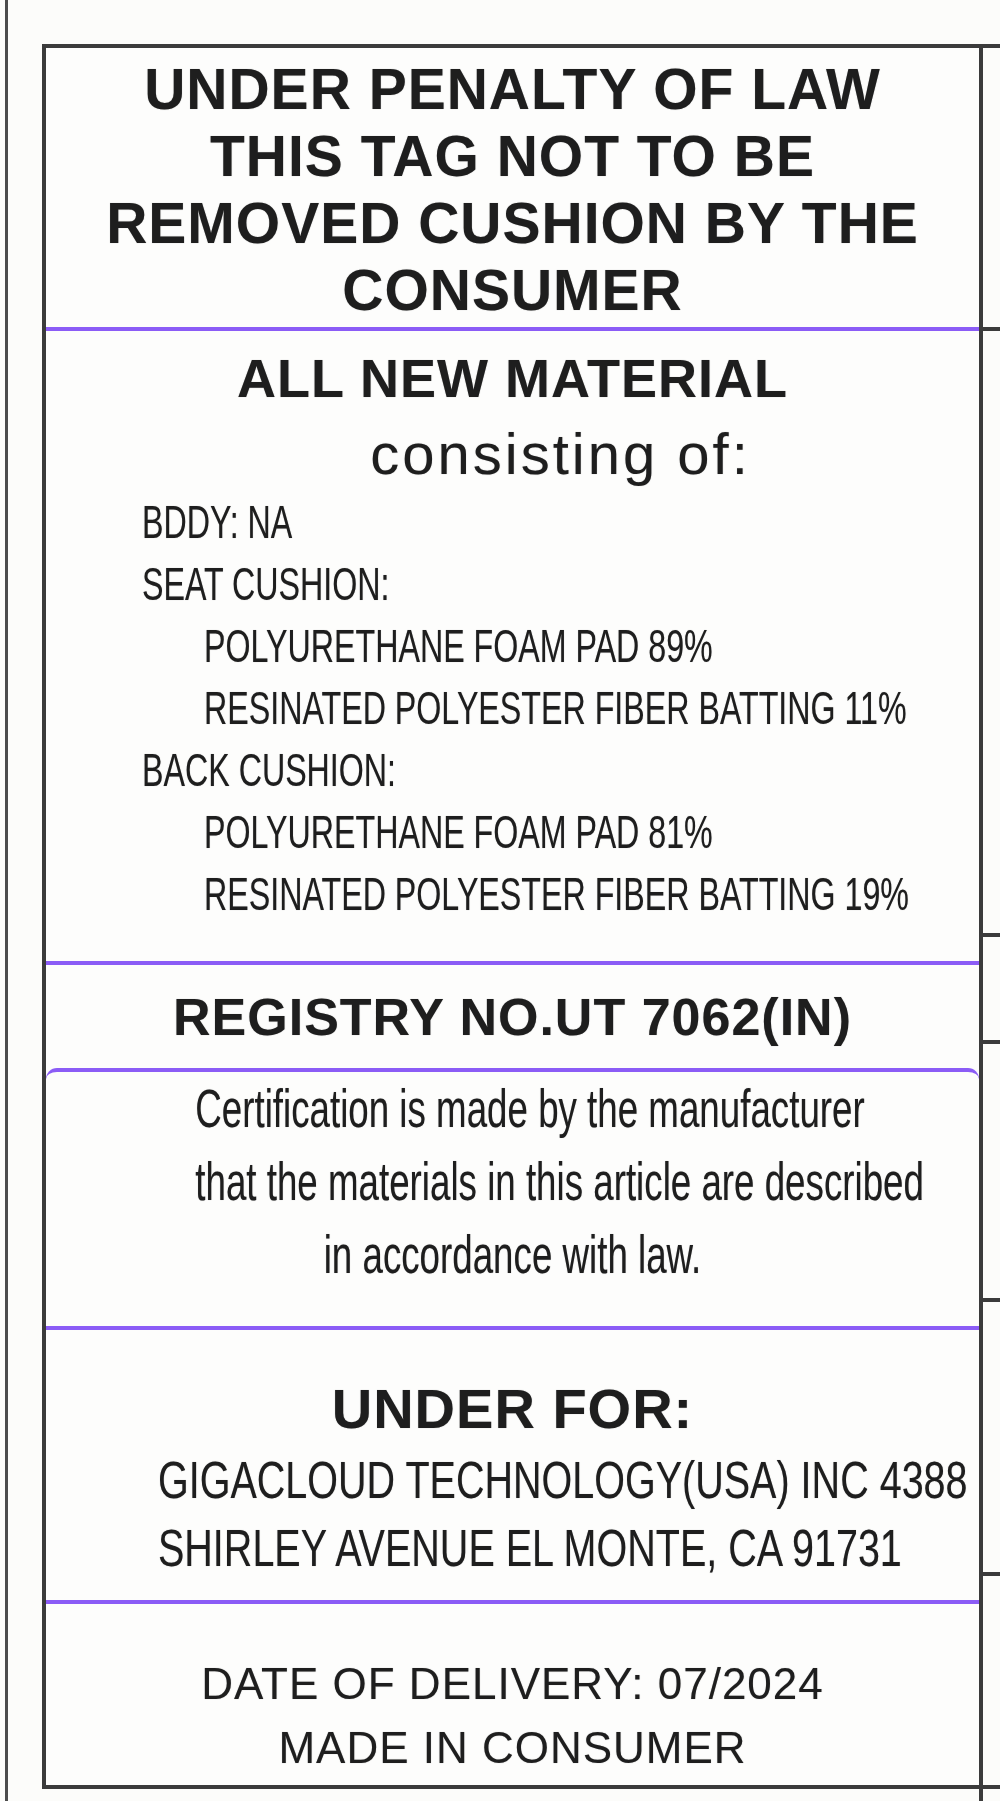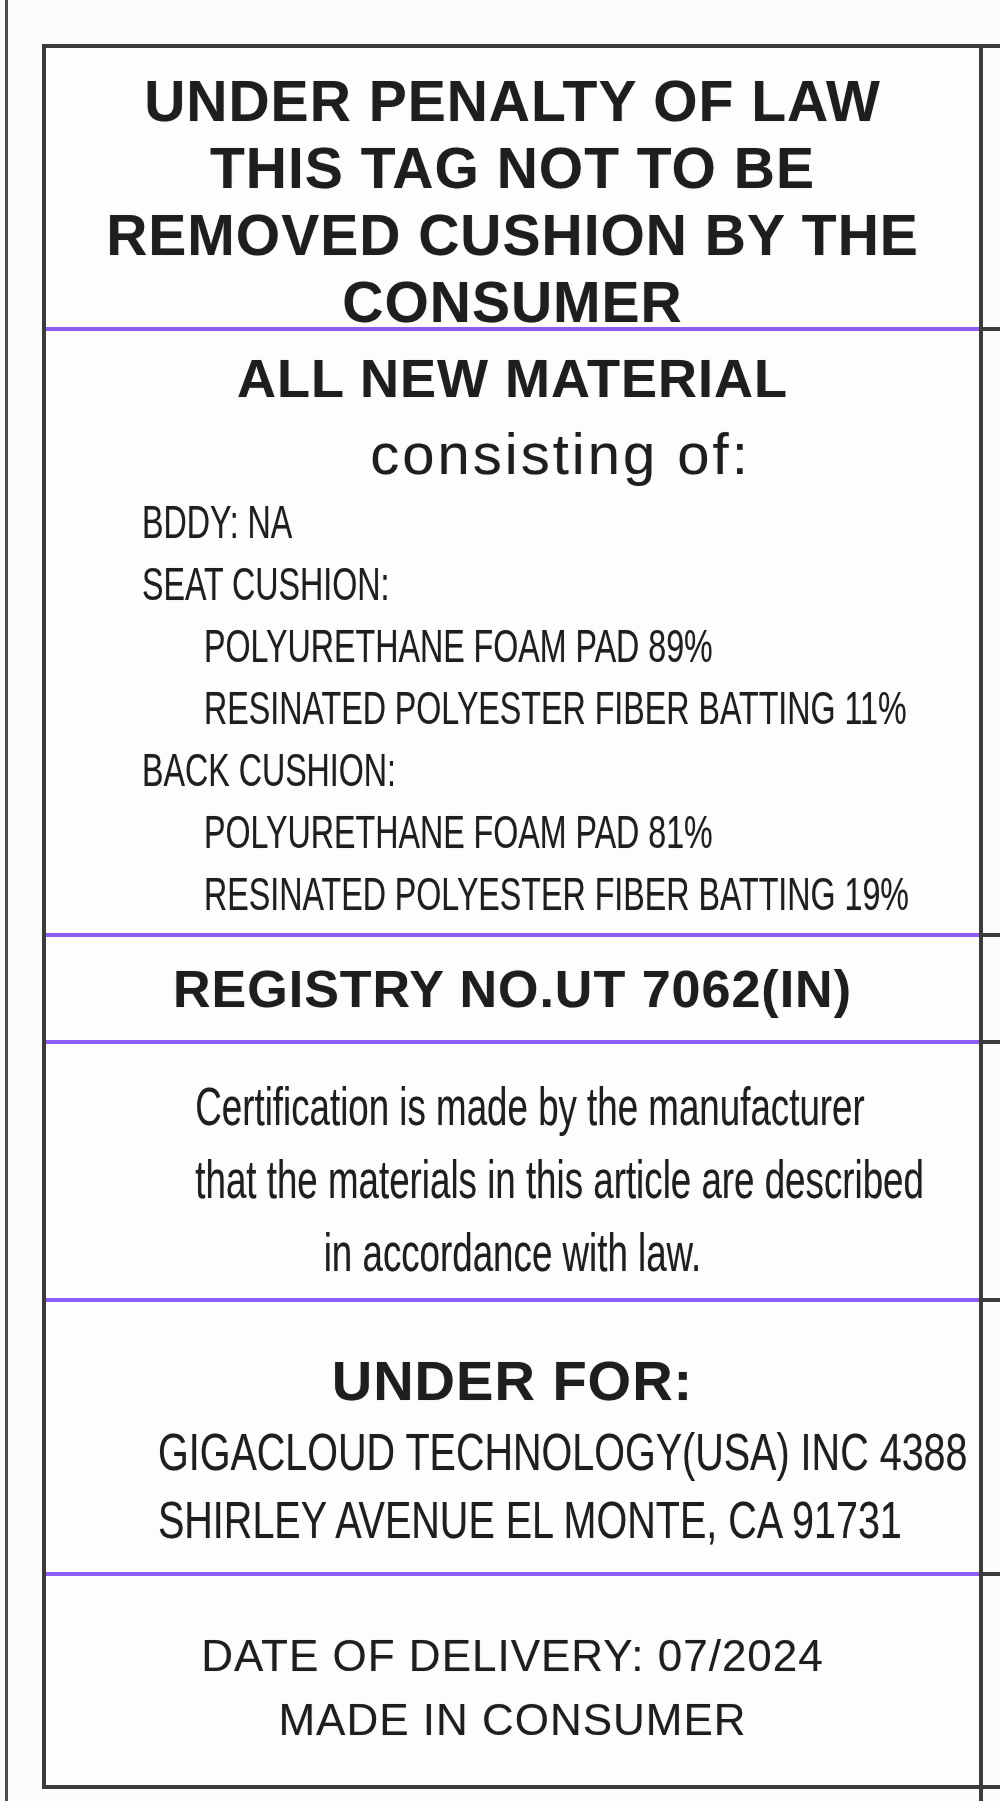--- a/index.html
+++ b/index.html
@@ -32,40 +32,40 @@
     box-sizing:border-box;
     border:4px solid #3b3b3b;
     background:#fdfdfc;
     display:flex;flex-direction:column;
   }
   .label-box section{box-sizing:border-box;flex:0 0 auto;}
   .sec{border-top:4px solid #8b5cf6;}
   .txt{text-shadow:0 0 1px rgba(30,30,30,.38);white-space:nowrap;}
 
   
-  .s1{height:279px;padding-top:20px;text-align:center;}
+  .s1{height:279px;padding-top:8px;text-align:center;}
   .s1 .pline{font-size:57px;font-weight:bold;line-height:67px;letter-spacing:1px;}
 
   
   .s2{height:606px;padding-top:8px;}
   .mat-heading{font-size:54px;font-weight:bold;line-height:78px;text-align:center;letter-spacing:1px;}
   .mat-sub{font-size:58px;line-height:74px;text-align:center;letter-spacing:3px;position:relative;left:48px;}
   .mat-line{
     font-size:46px;line-height:62px;
     transform:scaleX(.70);transform-origin:left center;
   }
   .ind0{margin-left:96px;}
   .ind1{margin-left:158px;}
 
   
-  .s3{height:107px;display:flex;align-items:center;justify-content:center;}
+  .s3{height:107px;display:flex;align-items:center;justify-content:center;margin-top:28px;}
   .registry{font-size:52px;font-weight:bold;letter-spacing:1px;}
 
   
-  .s4{height:258px;padding-top:26px;text-align:center;}
+  .s4{height:258px;text-align:center;border-radius:11px;}
   .cert-line{font-size:54px;line-height:73px;transform:scaleX(.68);transform-origin:center;}
 
   
   .s5{height:274px;padding-top:42px;text-align:center;}
   .madefor-heading{font-size:56px;font-weight:bold;line-height:74px;letter-spacing:1px;}
   .addr-line{font-size:52px;line-height:68px;transform:scaleX(.76);transform-origin:center;}
 
   
   .s6{height:213px;padding-top:48px;text-align:center;}
   .del-line{font-size:44px;font-weight:normal;line-height:64px;letter-spacing:1px;}

